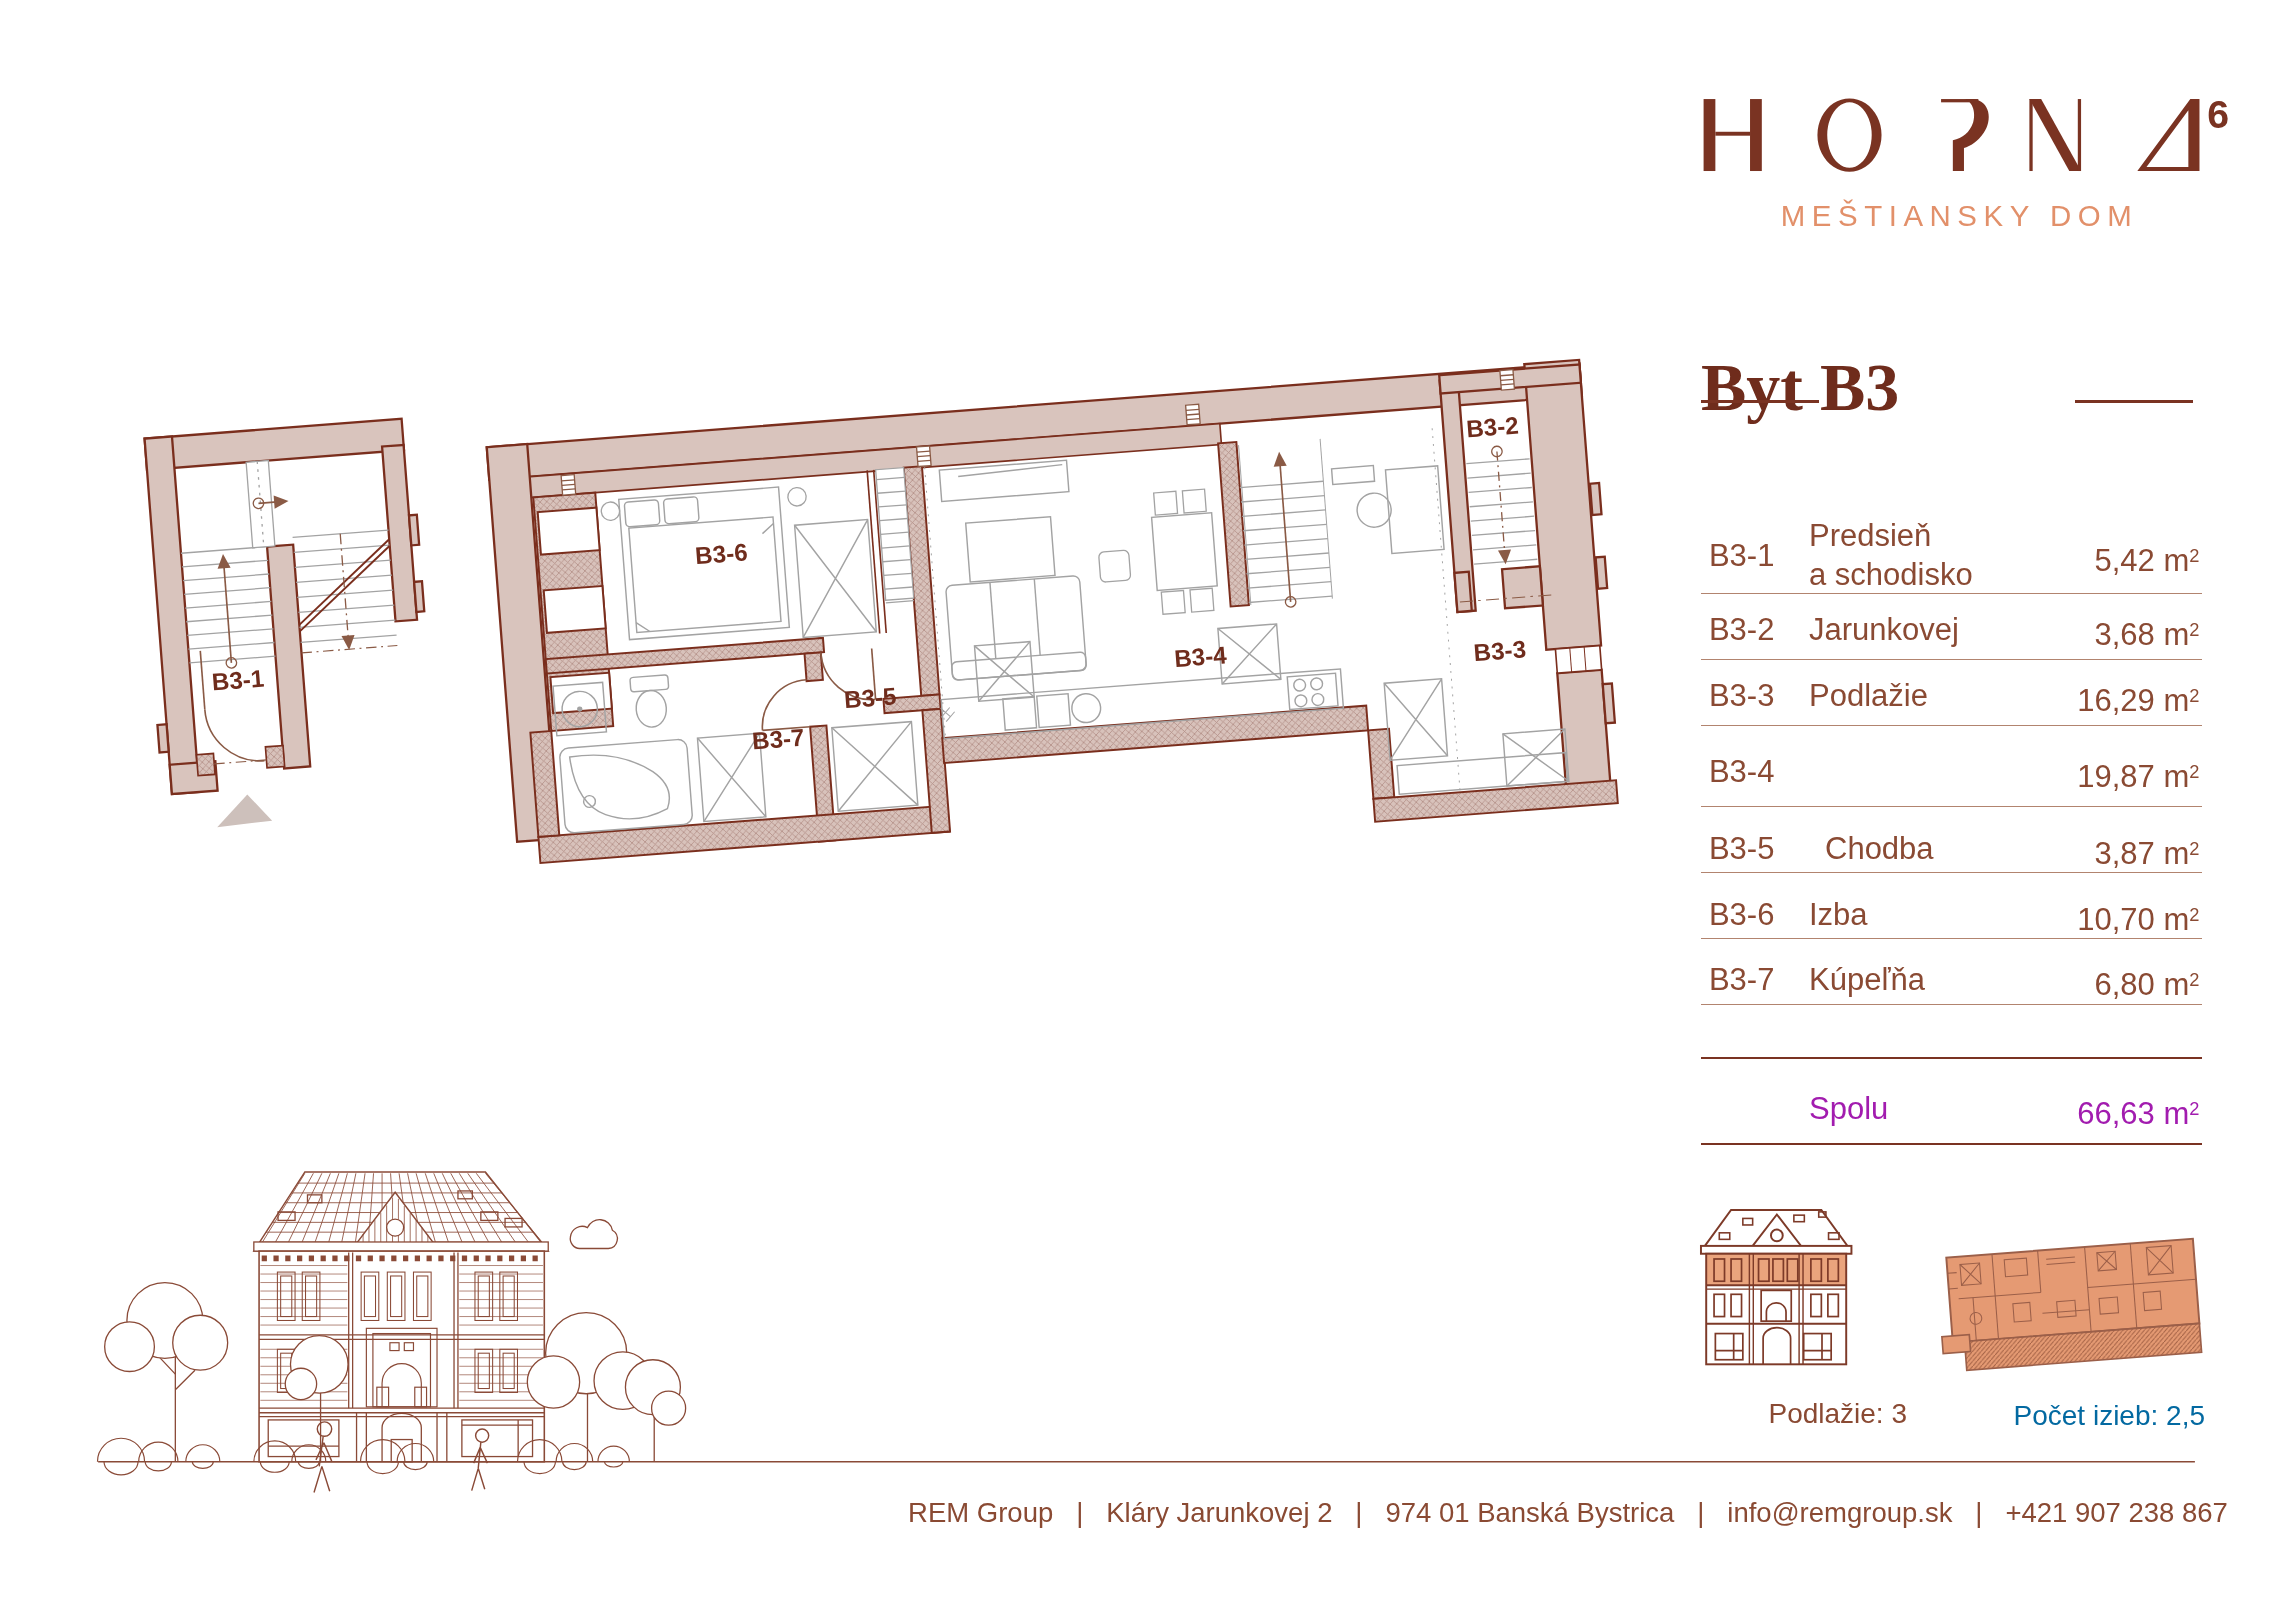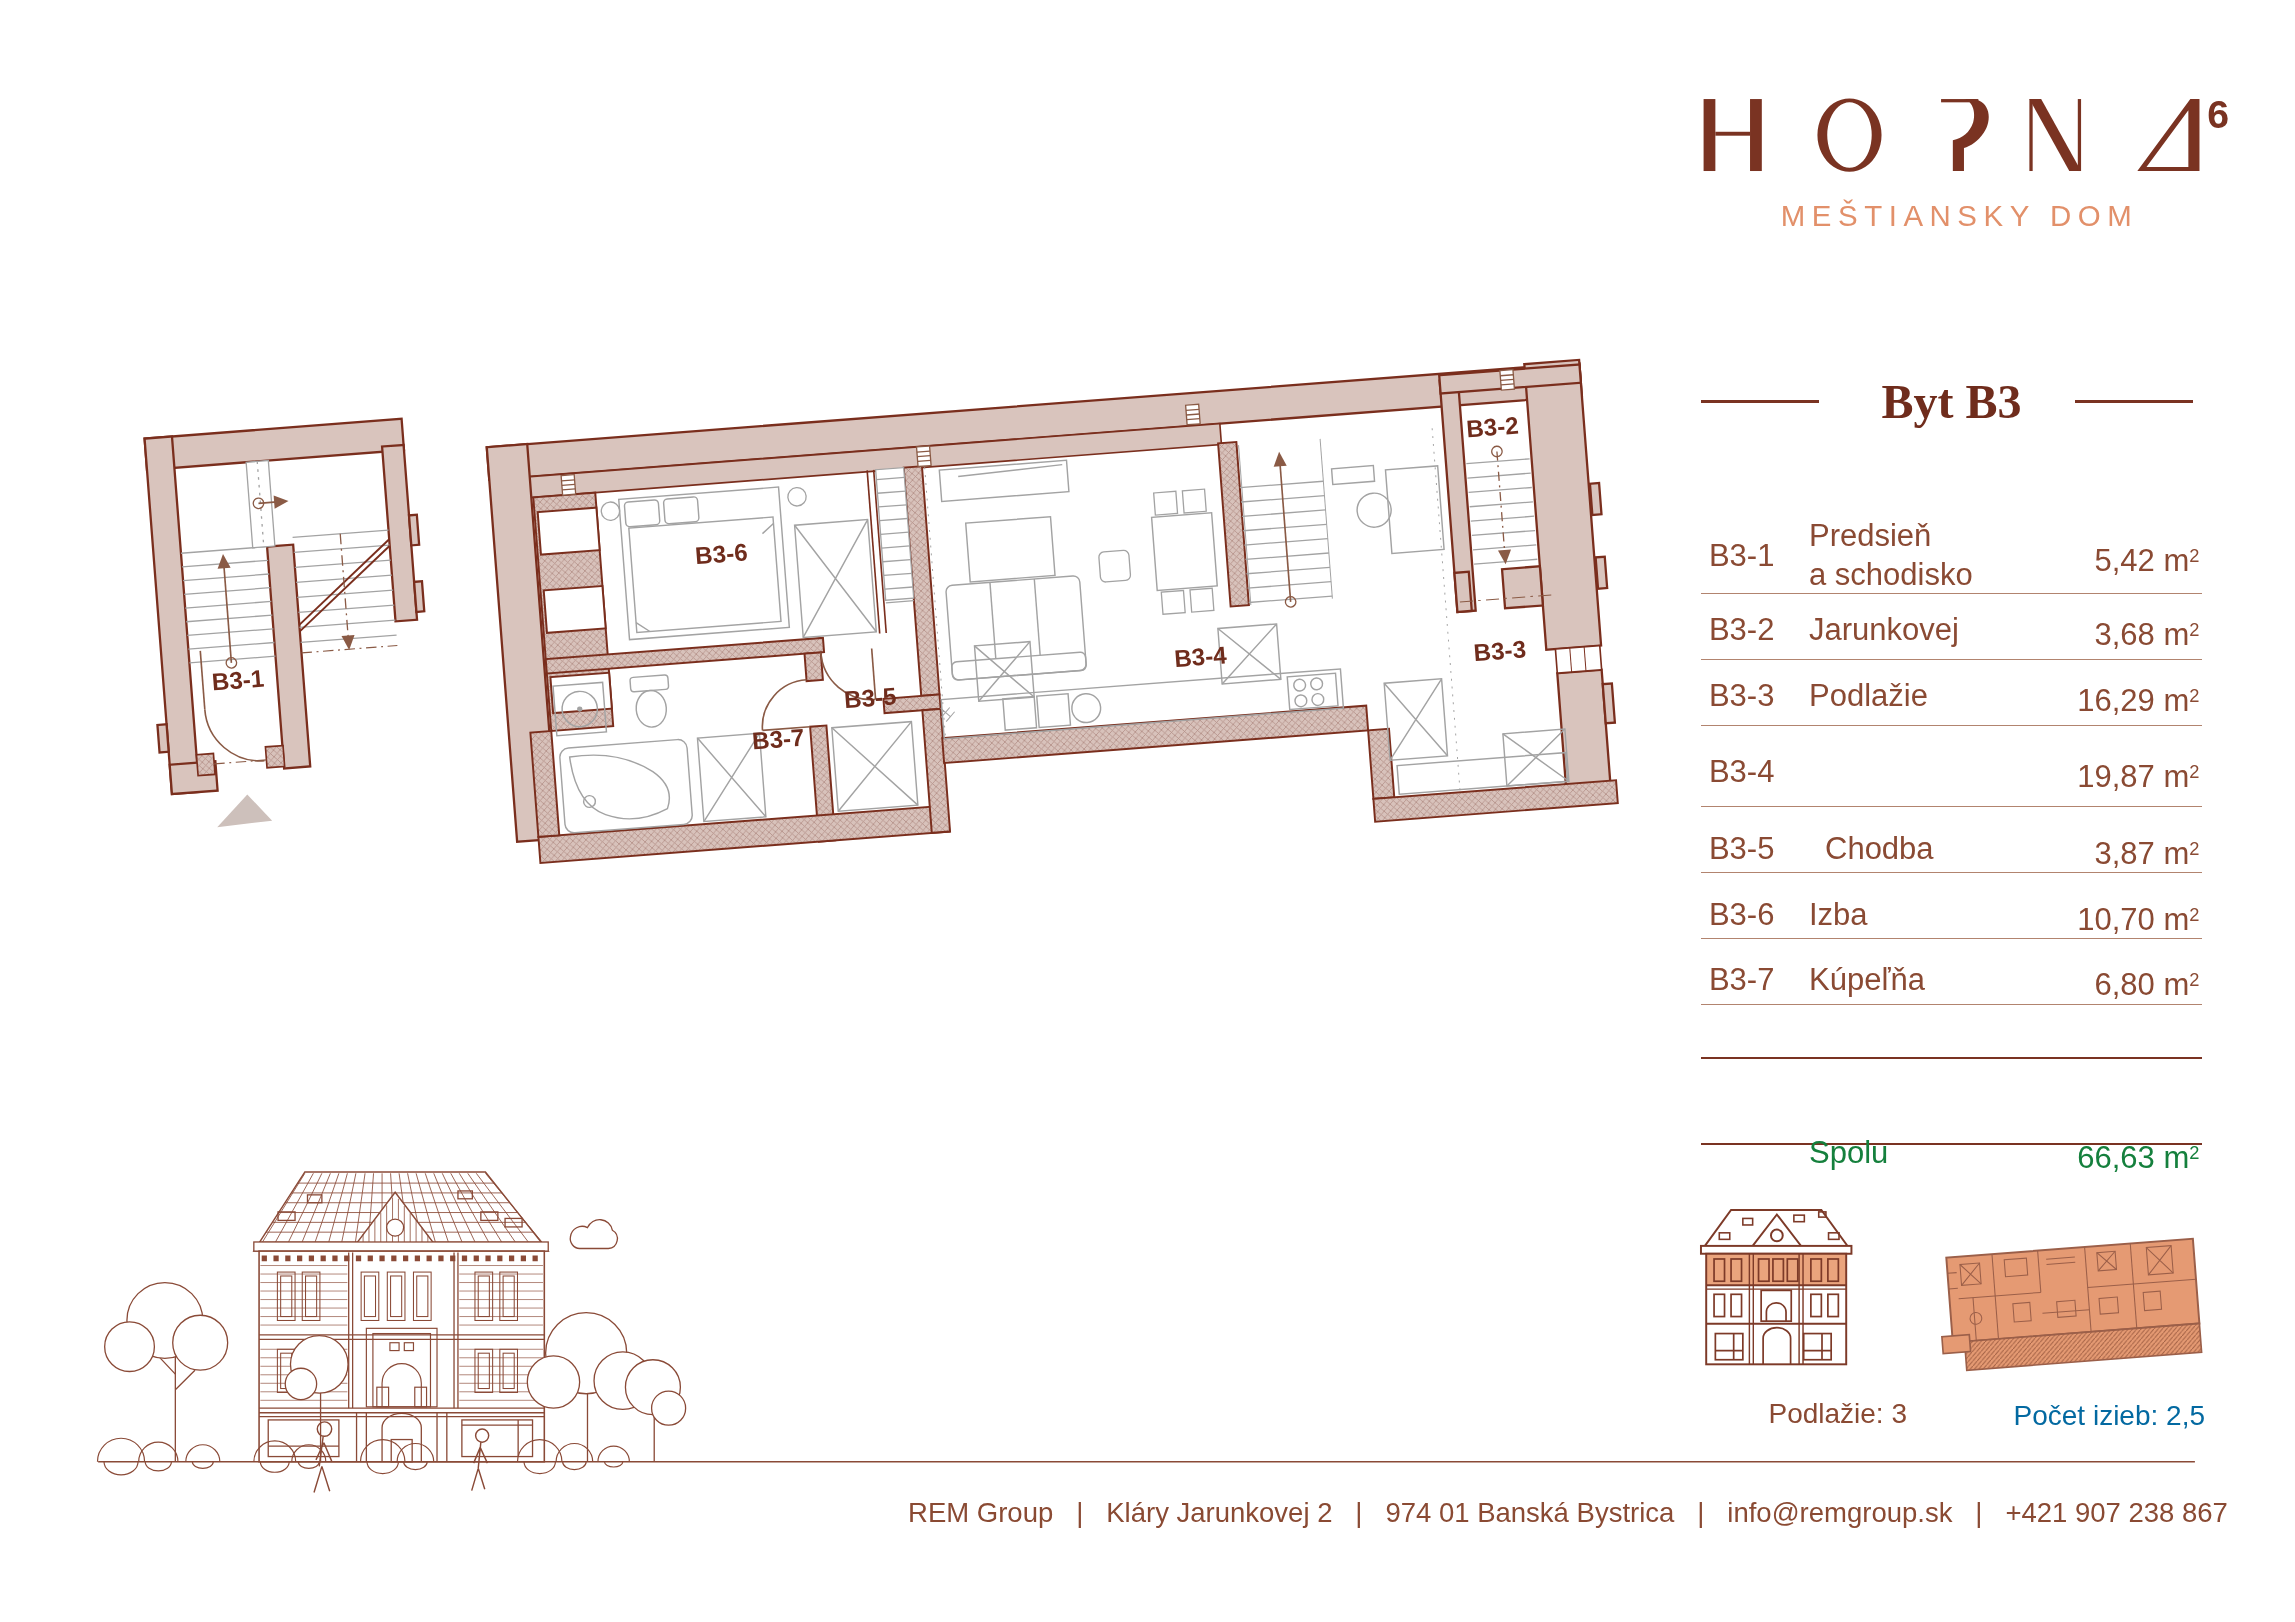--- a/index.html
+++ b/index.html
@@ -714,21 +714,21 @@
         <rect x="228" y="80" width="28" height="24"></rect>
         <rect x="296" y="76" width="26" height="28"></rect>
         <line x1="0" y1="24" x2="14" y2="24"></line>
         <line x1="0" y1="48" x2="14" y2="48"></line>
         <line x1="152" y1="14" x2="196" y2="14"></line>
         <line x1="152" y1="22" x2="196" y2="22"></line>
       </g>
 </g>
 </svg>
 
-<div class="abs" style="left:1701px;top:374px;width:501px;text-align:center;font-family:'Liberation Serif',serif;font-weight:bold;font-size:48px;color:#6f2c1c">Byt B3</div>
+<div class="abs" style="left:1701px;top:348px;width:501px;font-family:'Liberation Serif',serif;font-weight:bold;font-size:68px;color:#6f2c1c">Byt B3</div>
 <div class="abs" style="left:1701px;top:400px;width:118px;height:3.3px;background:#7a3322"></div>
 <div class="abs" style="left:2075px;top:400px;width:118px;height:3.3px;background:#7a3322"></div>
 
 <div class="abs" style="left:1701px;top:516px;width:501px;height:79px;color:#8a4a33;font-size:31px">
     <div class="abs" style="left:7.9px;top:0;height:79px;line-height:79px">B3-1</div>
     <div class="abs" style="left:108px;top:0;line-height:39px">Predsieň<br>a schodisko</div>
     <div class="abs" style="right:2.6px;top:0;height:79px;line-height:79px">5,42&nbsp;m<sup>2</sup></div>
   </div>
 <div class="abs" style="left:1701px;top:609px;width:501px;height:42px;color:#8a4a33;font-size:31px">
     <div class="abs" style="left:7.9px;top:0;height:42px;line-height:42px">B3-2</div>
@@ -761,20 +761,20 @@
   </div>
 <div class="abs" style="left:1701px;top:593px;width:501px;height:0;border-top:1.3px solid #b2846f"></div>
 <div class="abs" style="left:1701px;top:659px;width:501px;height:0;border-top:1.3px solid #b2846f"></div>
 <div class="abs" style="left:1701px;top:725px;width:501px;height:0;border-top:1.3px solid #b2846f"></div>
 <div class="abs" style="left:1701px;top:806px;width:501px;height:0;border-top:1.3px solid #b2846f"></div>
 <div class="abs" style="left:1701px;top:872px;width:501px;height:0;border-top:1.3px solid #b2846f"></div>
 <div class="abs" style="left:1701px;top:938px;width:501px;height:0;border-top:1.3px solid #b2846f"></div>
 <div class="abs" style="left:1701px;top:1004px;width:501px;height:0;border-top:1.3px solid #b2846f"></div>
 <div class="abs" style="left:1701px;top:1057px;width:501px;height:0;border-top:2.6px solid #7a3322"></div>
 <div class="abs" style="left:1701px;top:1143px;width:501px;height:0;border-top:2.6px solid #7a3322"></div>
-<div class="abs" style="left:1701px;top:1132px;width:501px;height:42px;color:#15803d;font-size:31px">
+<div class="abs" style="left:1701px;top:1088px;width:501px;height:42px;color:#a21caf;font-size:31px">
 <div class="abs" style="left:108px;top:0;line-height:42px">Spolu</div>
 <div class="abs" style="right:2.6px;top:0;line-height:42px">66,63&nbsp;m<sup>2</sup></div>
   </div>
 <div class="abs" style="left:1645px;top:1398px;width:262px;text-align:right;font-size:28px;color:#8a4a33">Podlažie: 3</div>
 <div class="abs" style="left:1943px;top:1400px;width:262px;text-align:right;font-size:28px;color:#0369a1">Počet izieb: 2,5</div>
 
 <div class="abs" style="left:783px;top:1497px;width:1570px;text-align:center;font-size:27.5px;color:#8a4a33">REM Group&nbsp;&nbsp;&nbsp;|&nbsp;&nbsp;&nbsp;Kláry Jarunkovej 2&nbsp;&nbsp;&nbsp;|&nbsp;&nbsp;&nbsp;974 01 Banská Bystrica&nbsp;&nbsp;&nbsp;|&nbsp;&nbsp;&nbsp;info@remgroup.sk&nbsp;&nbsp;&nbsp;|&nbsp;&nbsp;&nbsp;+421&nbsp;907&nbsp;238&nbsp;867</div>
 
 </body></html>

